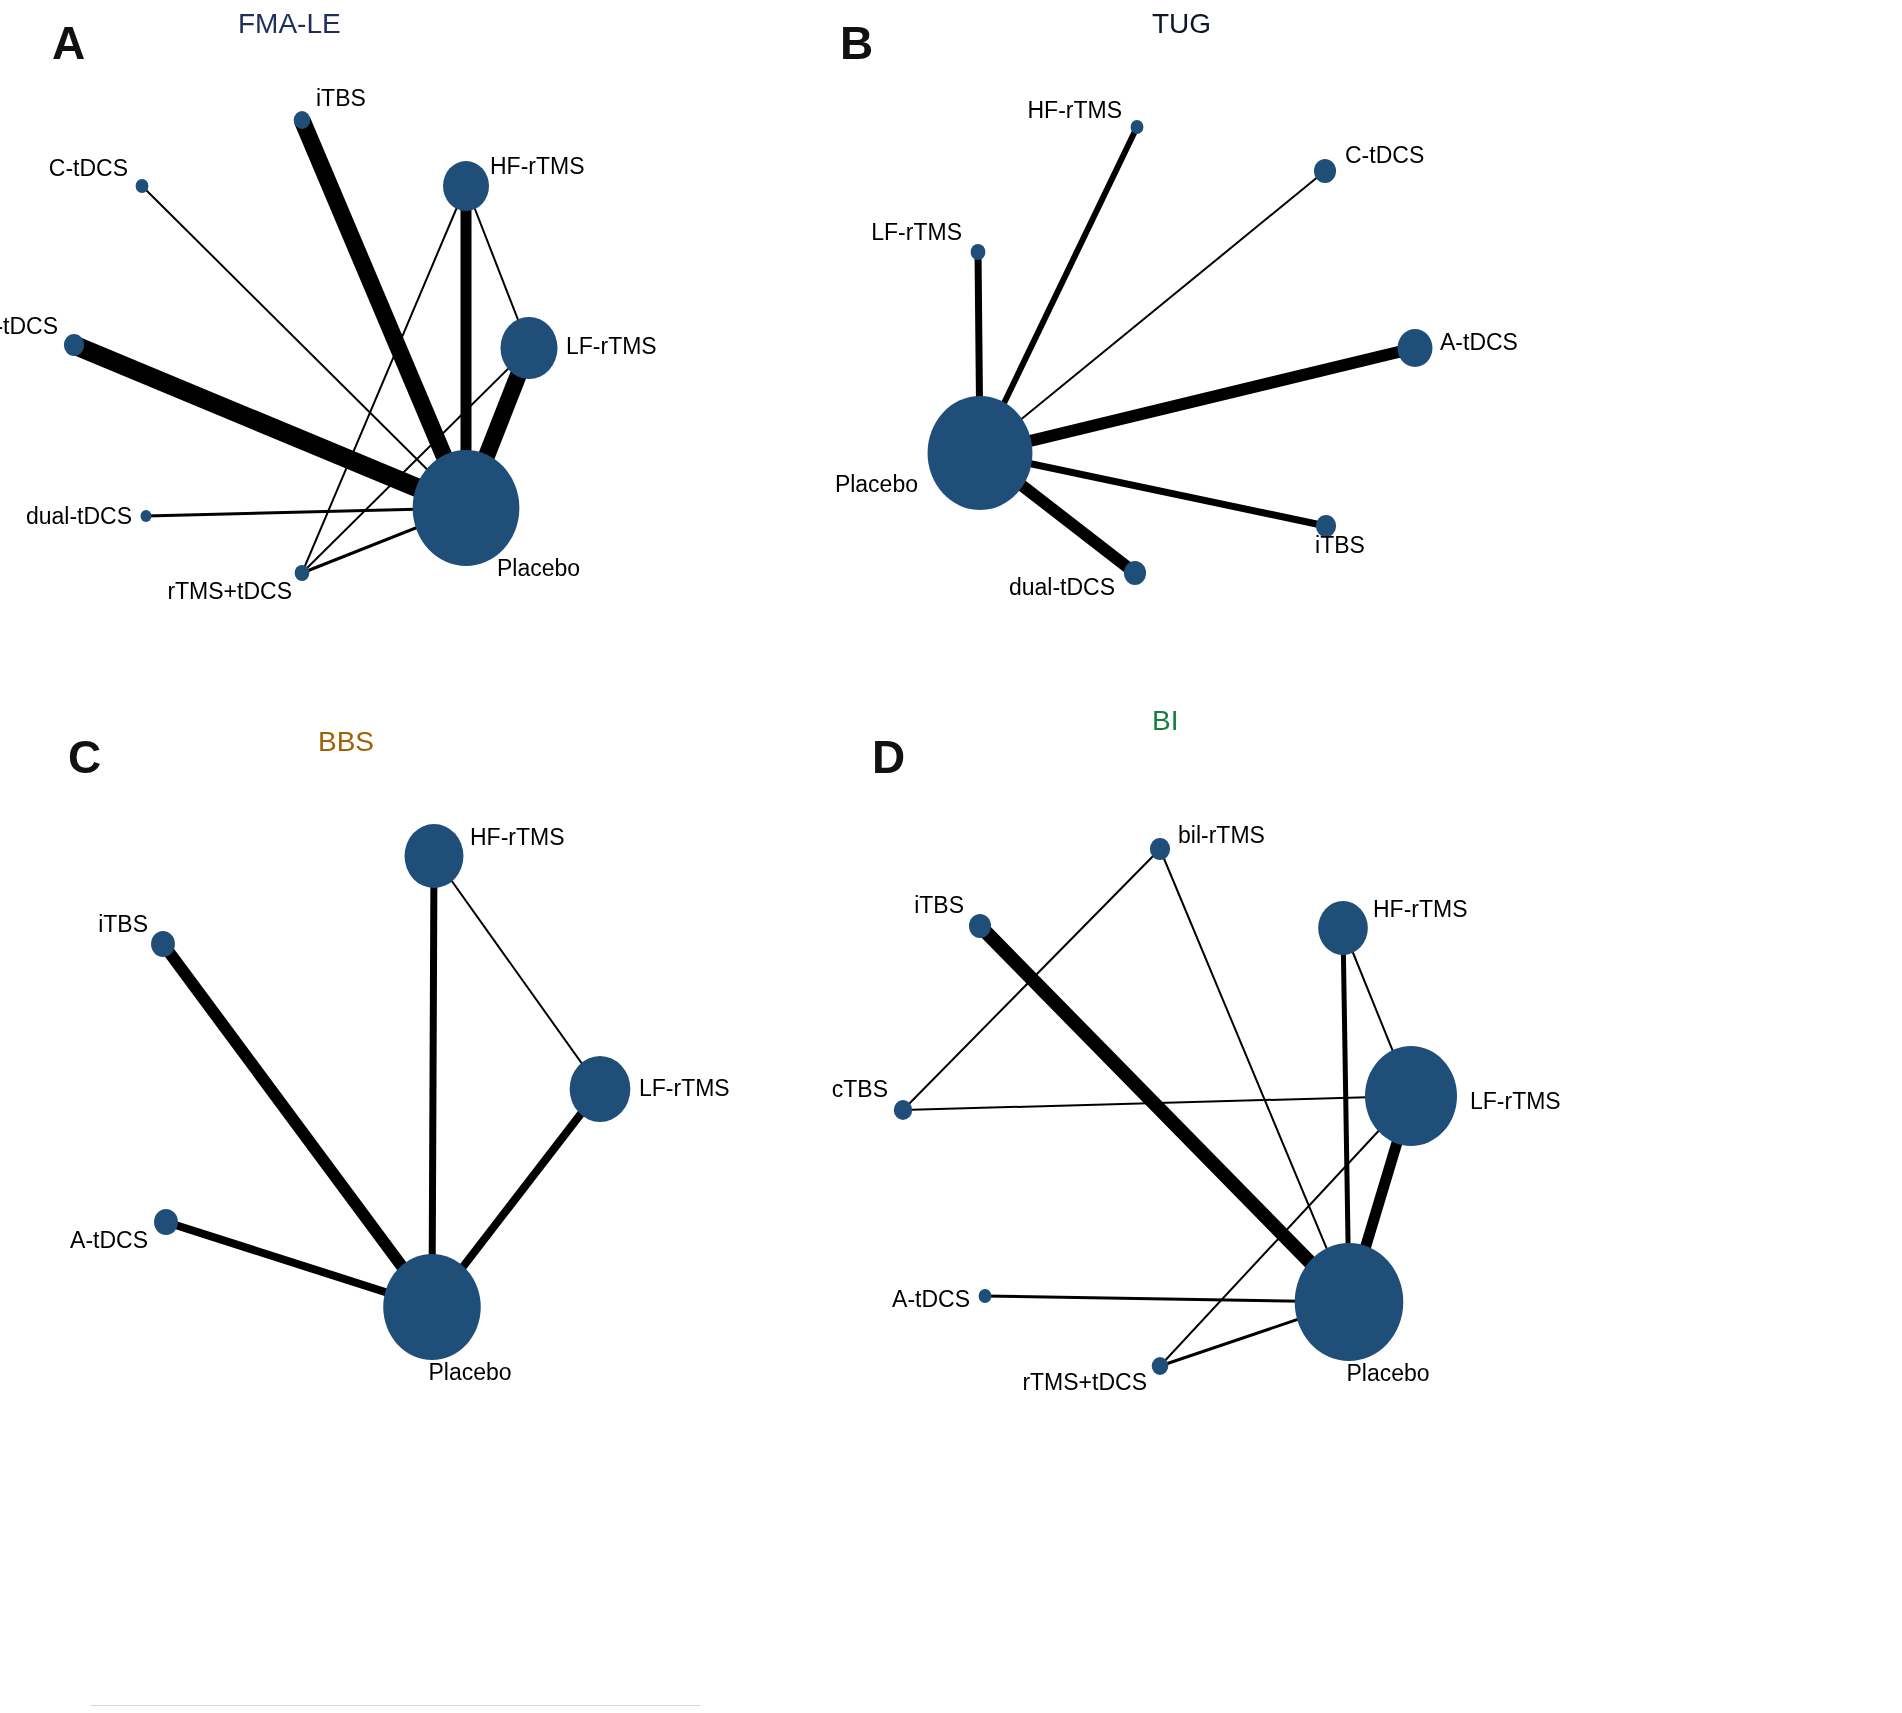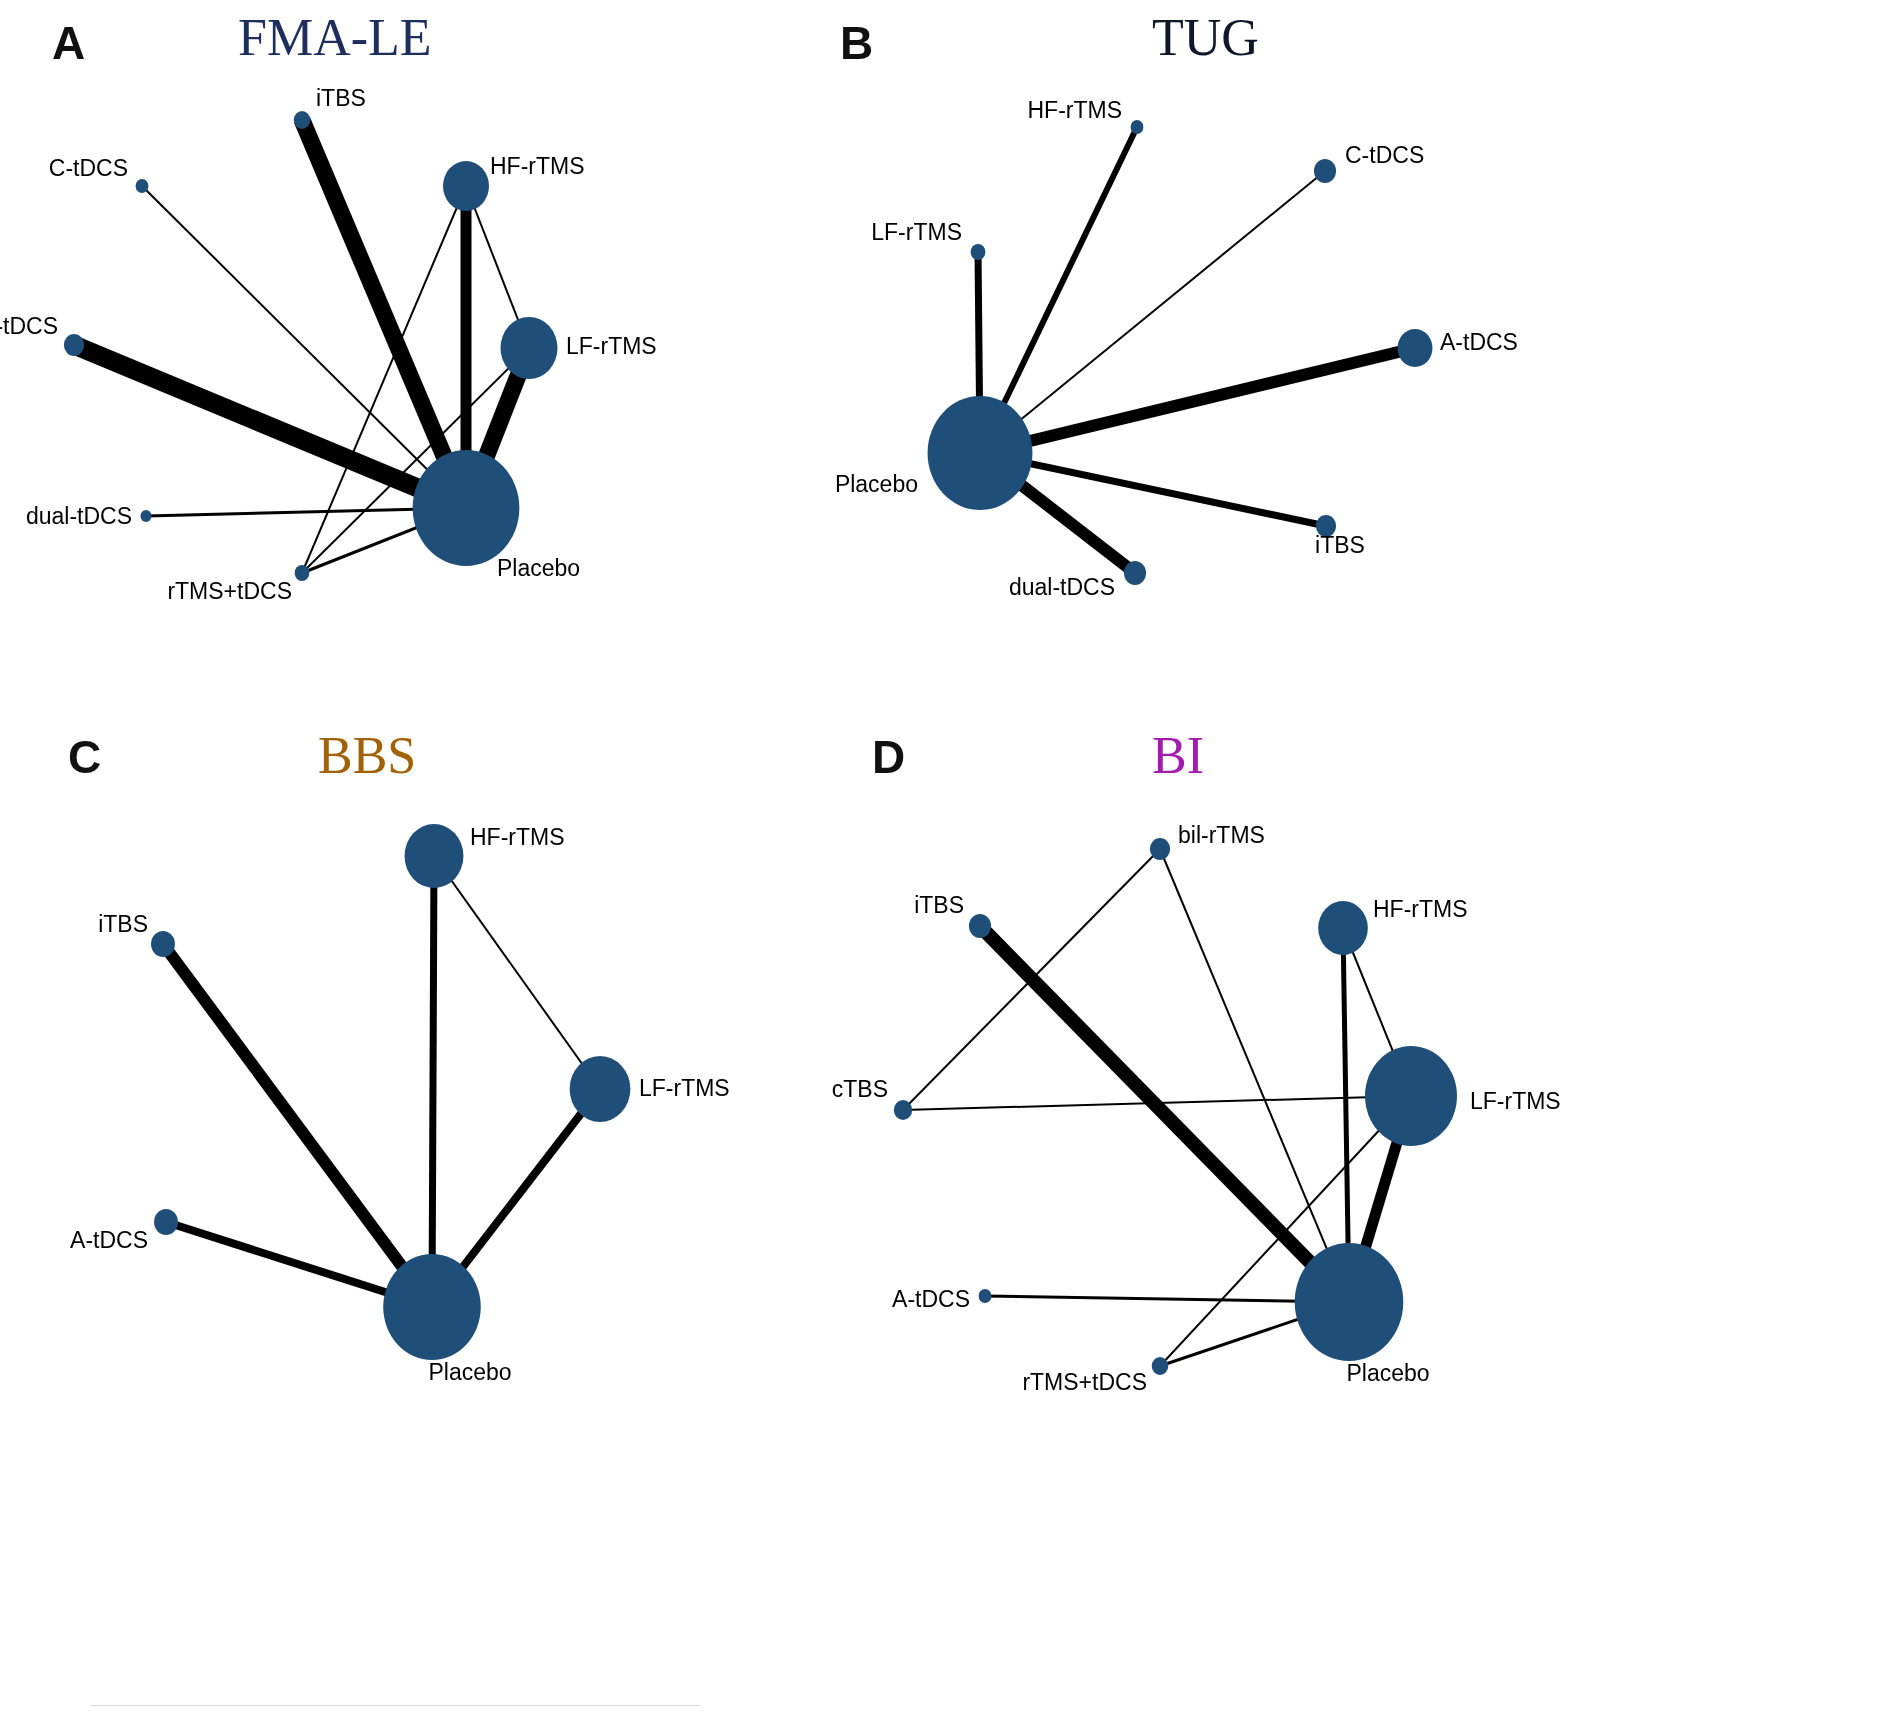--- a/index.html
+++ b/index.html
@@ -3,22 +3,22 @@
 <meta charset="utf-8">
 <style>
   html,body{margin:0;padding:0;background:#ffffff;}
   body{font-family:"Liberation Sans",sans-serif;}
   #fig{position:relative;width:1902px;height:1713px;background:#fff;overflow:hidden;}
   .panel-letter{
     position:absolute;font-weight:bold;font-size:46px;color:#111;
     font-family:"Liberation Sans",sans-serif;letter-spacing:0px;
   }
   .panel-title{
-    position:absolute;font-size:52px;color:#1d2d5c;
-    font-family:Liberation Serif, serif;white-space:nowrap;
+    position:absolute;font-size:28px;color:#1d2d5c;
+    font-family:Liberation Sans, sans-serif;white-space:nowrap;
   }
   .netsvg{position:absolute;left:0;top:0;}
   .nodelabel{
     font-family:"Liberation Sans",sans-serif;font-size:23px;fill:#000;
   }
   .divider{position:absolute;background:#d8d8d8;height:1px;}
 </style>
 </head>
 <body>
 
@@ -103,21 +103,21 @@
           <text class="nodelabel" x="148" y="932" text-anchor="end" fill="#000000">iTBS</text>
           <ellipse cx="600" cy="1089" rx="30.360000000000003" ry="33" fill="#1f4e79"></ellipse>
           <text class="nodelabel" x="639" y="1096" text-anchor="start" fill="#000000">LF-rTMS</text>
           <ellipse cx="166" cy="1222" rx="11.96" ry="13" fill="#1f4e79"></ellipse>
           <text class="nodelabel" x="148" y="1248" text-anchor="end" fill="#000000">A-tDCS</text>
           <ellipse cx="432" cy="1307" rx="48.760000000000005" ry="53" fill="#1f4e79"></ellipse>
           <text class="nodelabel" x="470" y="1380" text-anchor="middle" fill="#000000">Placebo</text>
         </g>
       </svg>
       <div class="panel-letter" style="left: 872px; top: 730px;">D</div>
-      <div class="panel-title" style="left: 1152px; top: 726px; color: #a21caf;">BI</div>
+      <div class="panel-title" style="left: 1152px; top: 705px; color: #15803d;">BI</div>
       <svg class="netsvg" width="1902" height="1713" style="pointer-events: none;">
         <g>
           <line x1="1160" y1="849" x2="903" y2="1110" stroke="#000000" stroke-width="2" stroke-linecap="butt"></line>
           <line x1="1160" y1="849" x2="1349" y2="1302" stroke="#000000" stroke-width="2" stroke-linecap="butt"></line>
           <line x1="980" y1="926" x2="1349" y2="1302" stroke="#000000" stroke-width="14" stroke-linecap="butt"></line>
           <line x1="1343" y1="928" x2="1349" y2="1302" stroke="#000000" stroke-width="5" stroke-linecap="butt"></line>
           <line x1="1343" y1="928" x2="1411" y2="1096" stroke="#000000" stroke-width="2" stroke-linecap="butt"></line>
           <line x1="1411" y1="1096" x2="1349" y2="1302" stroke="#000000" stroke-width="11" stroke-linecap="butt"></line>
           <line x1="1411" y1="1096" x2="903" y2="1110" stroke="#000000" stroke-width="2" stroke-linecap="butt"></line>
           <line x1="1411" y1="1096" x2="1160" y2="1366" stroke="#000000" stroke-width="2" stroke-linecap="butt"></line>

